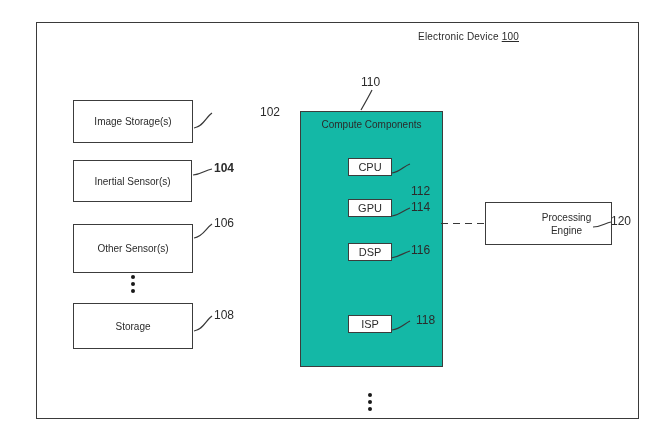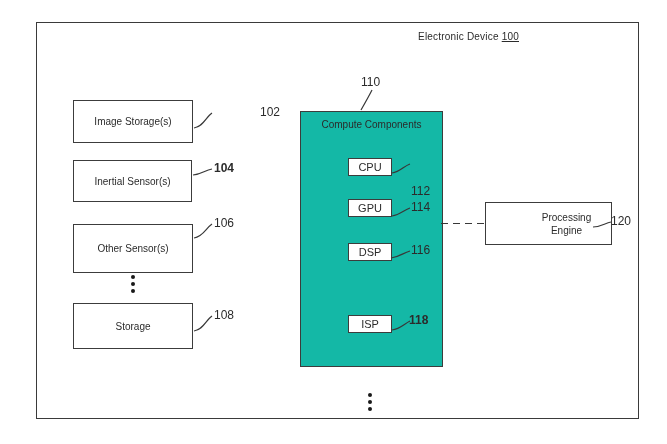--- a/index.html
+++ b/index.html
@@ -101,21 +101,21 @@
   }
   .r102 { left: 213px; top: 106px; margin-left: 47px; }
   .r104 { left: 214px; top: 162px; font-weight: bold; }
   .r106 { left: 214px; top: 217px; }
   .r108 { left: 214px; top: 309px; }
   .r110 { left: 361px; top: 76px; }
   .r120 { left: 611px; top: 215px; }
   .rr112 { left: 110px; top: 45px; margin-top: 28px; }
   .rr114 { left: 110px; top: 89px; }
   .rr116 { left: 110px; top: 132px; }
-  .rr118 { left: 108px; top: 202px; font-weight: bold; }
+  .rr118 { left: 115px; top: 202px; }
   .compute .ref { position: absolute; }
   
   .dotcol {
     position: absolute;
     display: flex;
     flex-direction: column;
     align-items: center;
   }
   .dotcol span {
     width: 4px; height: 4px;

